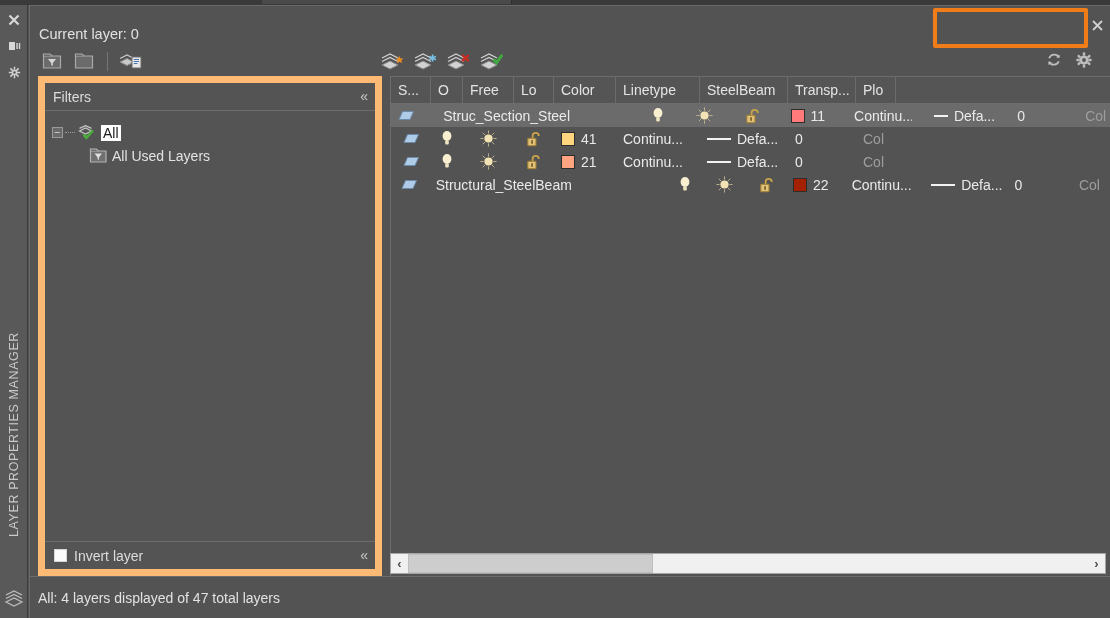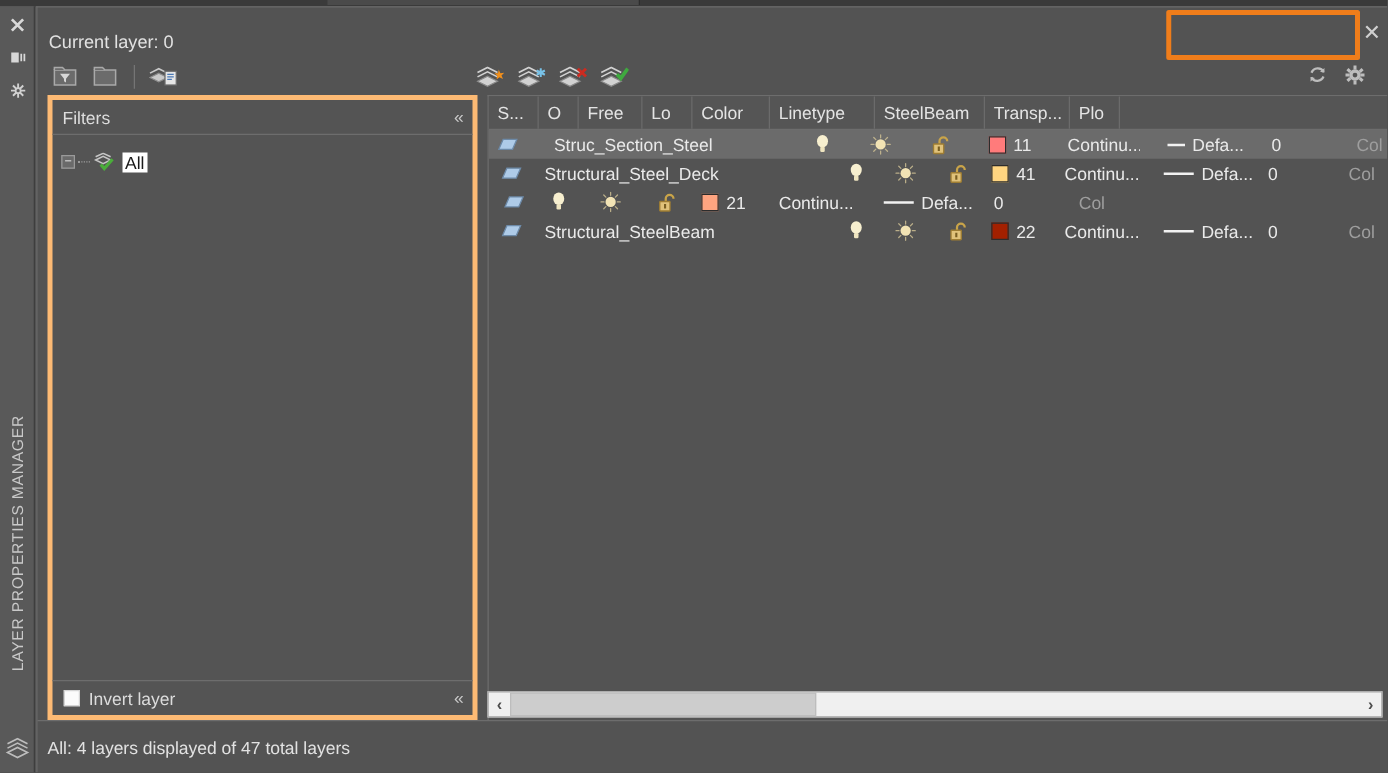--- a/index.html
+++ b/index.html
@@ -75,21 +75,21 @@
   .filter-toolbar { position:absolute; left:8px; top:42px; display:flex; align-items:center; gap:4px; }
   .tb-btn { width:28px; height:26px; display:flex; align-items:center; justify-content:center; }
   .tb-sep { width:1px; height:19px; background:#757575; margin:0 5px; }
 
   
   .layer-toolbar { position:absolute; left:348px; top:43px; display:flex; align-items:center; gap:5px; }
 
   
   .filters-pane {
     position:absolute; left:8px; top:70px; width:344px; height:500px;
-    border:4px solid #fdba74; background:#545454;
+    border:7px solid #fdba74; background:#545454;
   }
   .filters-head {
     position:relative; height:28px; border-bottom:1px solid #6d6d6d;
     display:flex; align-items:center;
   }
   .filters-head-label { margin-left:8px; color:#ddd; font-size:14px; }
   .chev-collapse {
     position:absolute; right:9px; top:5px; color:#c9c9c9; font-size:14px; letter-spacing:-2px;
   }
   .tree { position:absolute; left:0; top:29px; right:0; bottom:29px; padding:9px 0 0 7px; }
@@ -317,20 +317,30 @@
           <span class="dots"></span>
           <span class="tree-icon">
             <svg width="18" height="16" viewBox="0 0 18 16" aria-hidden="true">
               <path d="M1.5 6 L7.5 3 L13.5 6 L7.5 9 Z" fill="none" stroke="#c6c6c6" stroke-width="1.2"></path>
               <path d="M1.5 3.4 L7.5 0.6 L13.5 3.4" fill="none" stroke="#c6c6c6" stroke-width="1.2"></path>
               <path d="M5.6 9.6 L8.4 12.8 L15 5.4" fill="none" stroke="#4aad3a" stroke-width="2.6"></path>
             </svg>
           </span>
           <span class="tree-label selected">All</span>
         </div>
+        <div class="tree-row child">
+          <span class="tree-icon">
+            <svg width="19" height="17" viewBox="0 0 19 17" aria-hidden="true">
+              <path d="M1.5 4 L1.5 15 L17 15 L17 4 Z" fill="#707070" stroke="#b3b3b3" stroke-width="1.2"></path>
+              <path d="M1.5 4 L1.5 2 L7.5 2 L9.3 4" fill="#707070" stroke="#b3b3b3" stroke-width="1.2"></path>
+              <path d="M5.5 6.6 L13 6.6 L10 10.3 L10 13 L8.5 12.1 L8.5 10.3 Z" fill="#e0e0e0"></path>
+            </svg>
+          </span>
+          <span class="tree-label">All Used Layers</span>
+        </div>
       </div>
 
       <div class="invert-bar">
         <span class="checkbox"></span>
         <span class="invert-label">Invert layer</span>
         <span class="chev-collapse">«</span>
       </div>
     </div>
 
     <div class="table-pane">
@@ -383,21 +393,20 @@
             <div class="td" style="width:88px"><span class="lw-line"></span>Defa...</div>
             <div class="td" style="width:68px">0</div>
             <div class="td dim" style="width:40px">Col</div>
           </div>
           <div class="trow">
             <div class="td center" style="width:40px">
               <svg width="17" height="13" viewBox="0 0 17 13" aria-hidden="true">
                 <path d="M4.5 2.5 L15.5 2.5 L12 10.5 L1 10.5 Z" fill="#aecbe8" stroke="#6d8aa8" stroke-width="1"></path>
               </svg>
             </div>
-            <div class="td" style="width:256px">Structural_Steel_Deck</div>
             <div class="td center" style="width:32px">
               <svg width="14" height="17" viewBox="0 0 14 17" aria-hidden="true">
                 <ellipse cx="7" cy="6" rx="4.4" ry="5" fill="#f7efcf"></ellipse>
                 <rect x="5.2" y="10.4" width="3.6" height="4.2" rx="1" fill="#efe5c0"></rect>
               </svg>
             </div>
             <div class="td center" style="width:51px">
               <svg width="17" height="17" viewBox="0 0 17 17" aria-hidden="true">
                 <circle cx="8.5" cy="8.5" r="4.1" fill="#f2e3b4"></circle>
                 <g stroke="#cdbf93" stroke-width="1" stroke-linecap="round" opacity="0.85">

